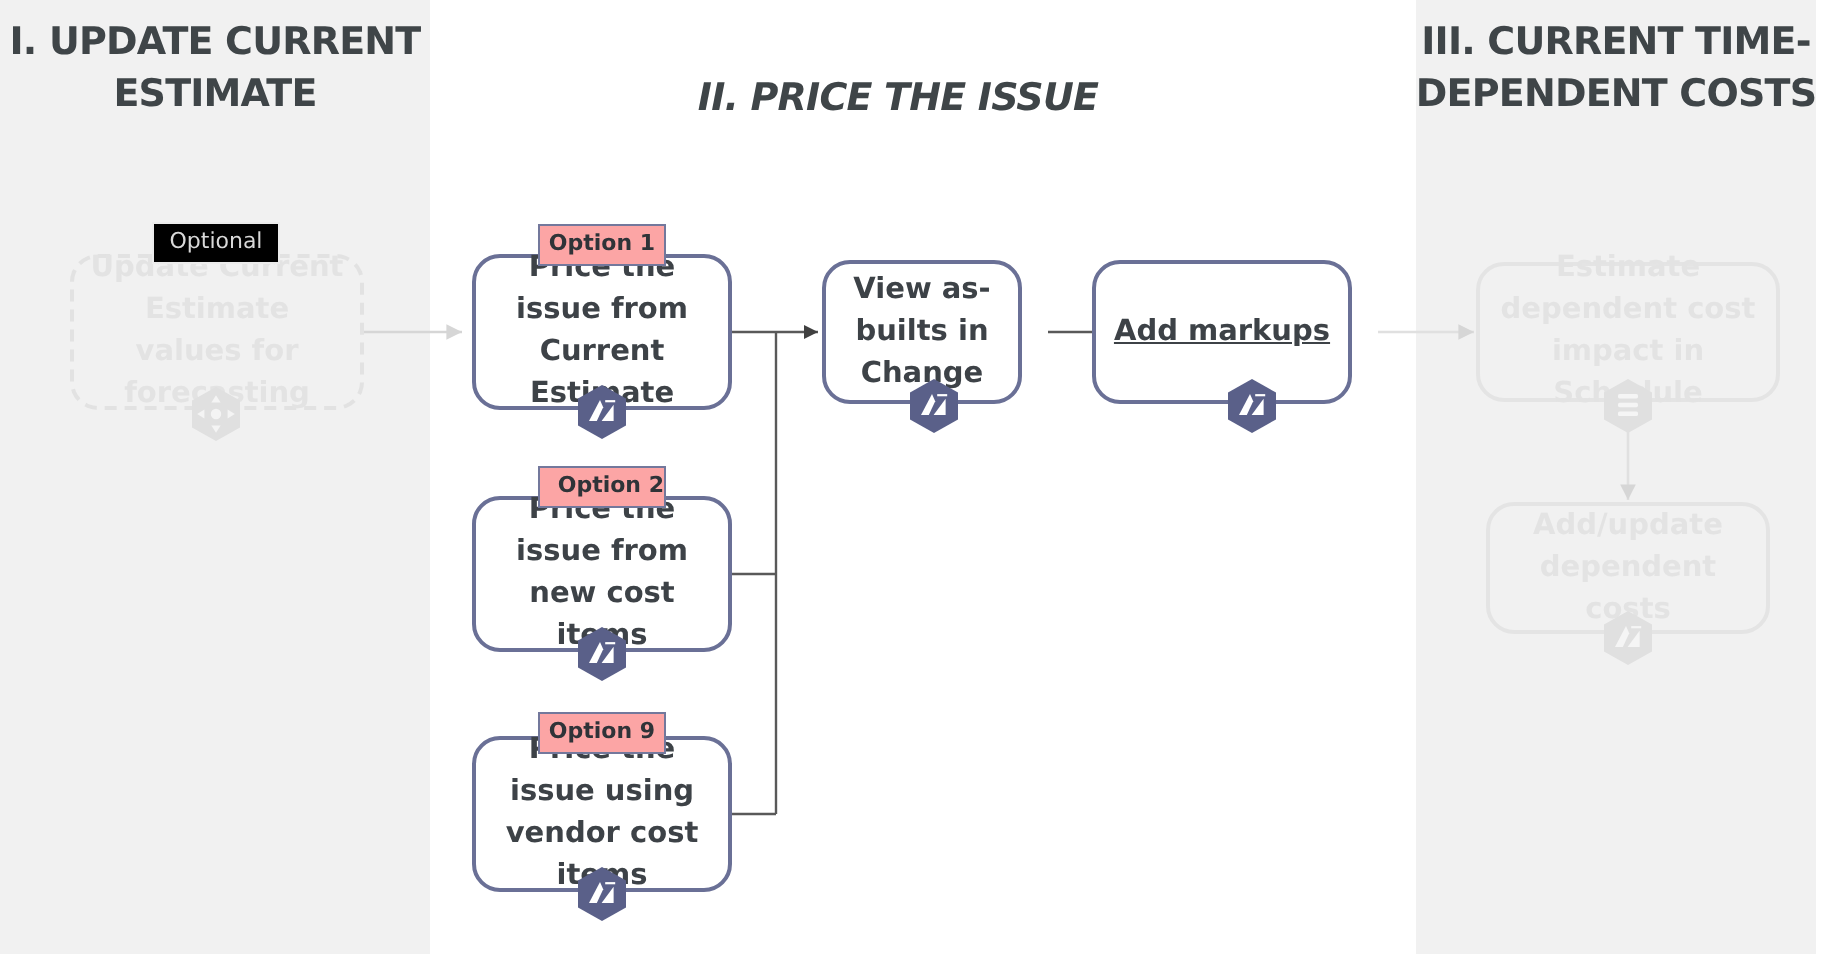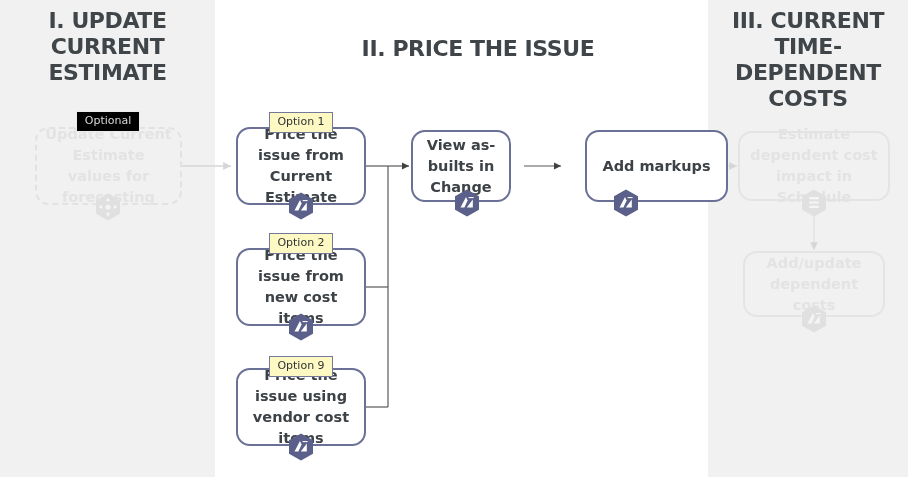--- a/index.html
+++ b/index.html
@@ -14,28 +14,28 @@
   
   .band{position:absolute;top:0;bottom:0;background:#f1f1f1;}
   #band-left{left:0;width:215px;}
   #band-right{left:708px;width:200px;}
 
   
   .col-title{
     position:absolute;
     text-align:center;
     font-weight:bold;
-    font-size:22px;
+    font-size:19px;
     line-height:26px;
     letter-spacing:-0.4px;
     color:#3f4548;
     font-family:"DejaVu Sans", sans-serif;
   }
   #title-1{left:4px;top:8px;width:207px;}
-  #title-2{left:313px;top:36px;width:330px;}
+  #title-2{left:284px;top:36px;width:330px;font-style:italic;}
   #title-3{left:706px;top:8px;width:204px;}
 
   
   #wires{position:absolute;left:0;top:0;width:920px;height:477px;}
 
   
   .node{
     position:absolute;
     box-sizing:border-box;
     background:#ffffff;
@@ -62,25 +62,25 @@
   .node.ghost-solid{
     border:2px solid #e4e4e4;
     color:#e3e3e3;
     background:#f1f1f1;
   }
 
   
   .tab{
     position:absolute;
     box-sizing:border-box;
-    background:#fef9c3;
+    background:#fca5a5;
     border:1.5px solid #73789c;
     color:#2f3338;
     font-size:11px;
-    font-weight:normal;
+    font-weight:bold;
     font-family:"DejaVu Sans", sans-serif;
     height:21px;
     line-height:18px;
     text-align:center;
     z-index:5;
   }
   .tab.ghost{
     border:1.5px solid #ececec;
     color:#d8d8d8;
     font-weight:normal;
@@ -158,21 +158,21 @@
       <polygon points="15,1.5 27,8.3 27,21.7 15,28.5 3,21.7 3,8.3" fill="#5a6089"></polygon>
       <path d="M8.5,19.5 L14,9 L15.6,12.6 L12.4,19.5 Z" fill="#ffffff"></path>
       <path d="M14.8,19.5 L20.8,19.5 L20.8,11.4 Z" fill="#ffffff"></path>
       <path d="M16.6,9.6 L21.6,9.6" stroke="#ffffff" stroke-width="1.1"></path>
     </svg>
   </div>
 
   <div class="node" style="left:236px;top:248px;width:130px;height:78px;">
     <span class="txt">Price the issue from new cost items</span>
   </div>
-  <div class="tab" style="left:269px;top:233px;width:64px;">Option 2</div>
+  <div class="tab" style="left:269px;top:233px;width:64px;text-align:right;">Option 2</div>
   <div class="hexwrap" style="left:286px;top:312px;">
     <svg viewBox="0 0 30 30">
       <polygon points="15,1.5 27,8.3 27,21.7 15,28.5 3,21.7 3,8.3" fill="#5a6089"></polygon>
       <path d="M8.5,19.5 L14,9 L15.6,12.6 L12.4,19.5 Z" fill="#ffffff"></path>
       <path d="M14.8,19.5 L20.8,19.5 L20.8,11.4 Z" fill="#ffffff"></path>
       <path d="M16.6,9.6 L21.6,9.6" stroke="#ffffff" stroke-width="1.1"></path>
     </svg>
   </div>
 
   <div class="node" style="left:236px;top:368px;width:130px;height:78px;">
@@ -193,21 +193,21 @@
   </div>
   <div class="hexwrap" style="left:452px;top:188px;">
     <svg viewBox="0 0 30 30">
       <polygon points="15,1.5 27,8.3 27,21.7 15,28.5 3,21.7 3,8.3" fill="#5a6089"></polygon>
       <path d="M8.5,19.5 L14,9 L15.6,12.6 L12.4,19.5 Z" fill="#ffffff"></path>
       <path d="M14.8,19.5 L20.8,19.5 L20.8,11.4 Z" fill="#ffffff"></path>
       <path d="M16.6,9.6 L21.6,9.6" stroke="#ffffff" stroke-width="1.1"></path>
     </svg>
   </div>
 
-  <div class="node" style="left:585px;top:130px;width:143px;height:72px;">
+  <div class="node" style="left:546px;top:130px;width:130px;height:72px;text-decoration:underline;">
     <span class="txt">Add markups</span>
   </div>
   <div class="hexwrap" style="left:611px;top:188px;">
     <svg viewBox="0 0 30 30">
       <polygon points="15,1.5 27,8.3 27,21.7 15,28.5 3,21.7 3,8.3" fill="#5a6089"></polygon>
       <path d="M8.5,19.5 L14,9 L15.6,12.6 L12.4,19.5 Z" fill="#ffffff"></path>
       <path d="M14.8,19.5 L20.8,19.5 L20.8,11.4 Z" fill="#ffffff"></path>
       <path d="M16.6,9.6 L21.6,9.6" stroke="#ffffff" stroke-width="1.1"></path>
     </svg>
   </div>

